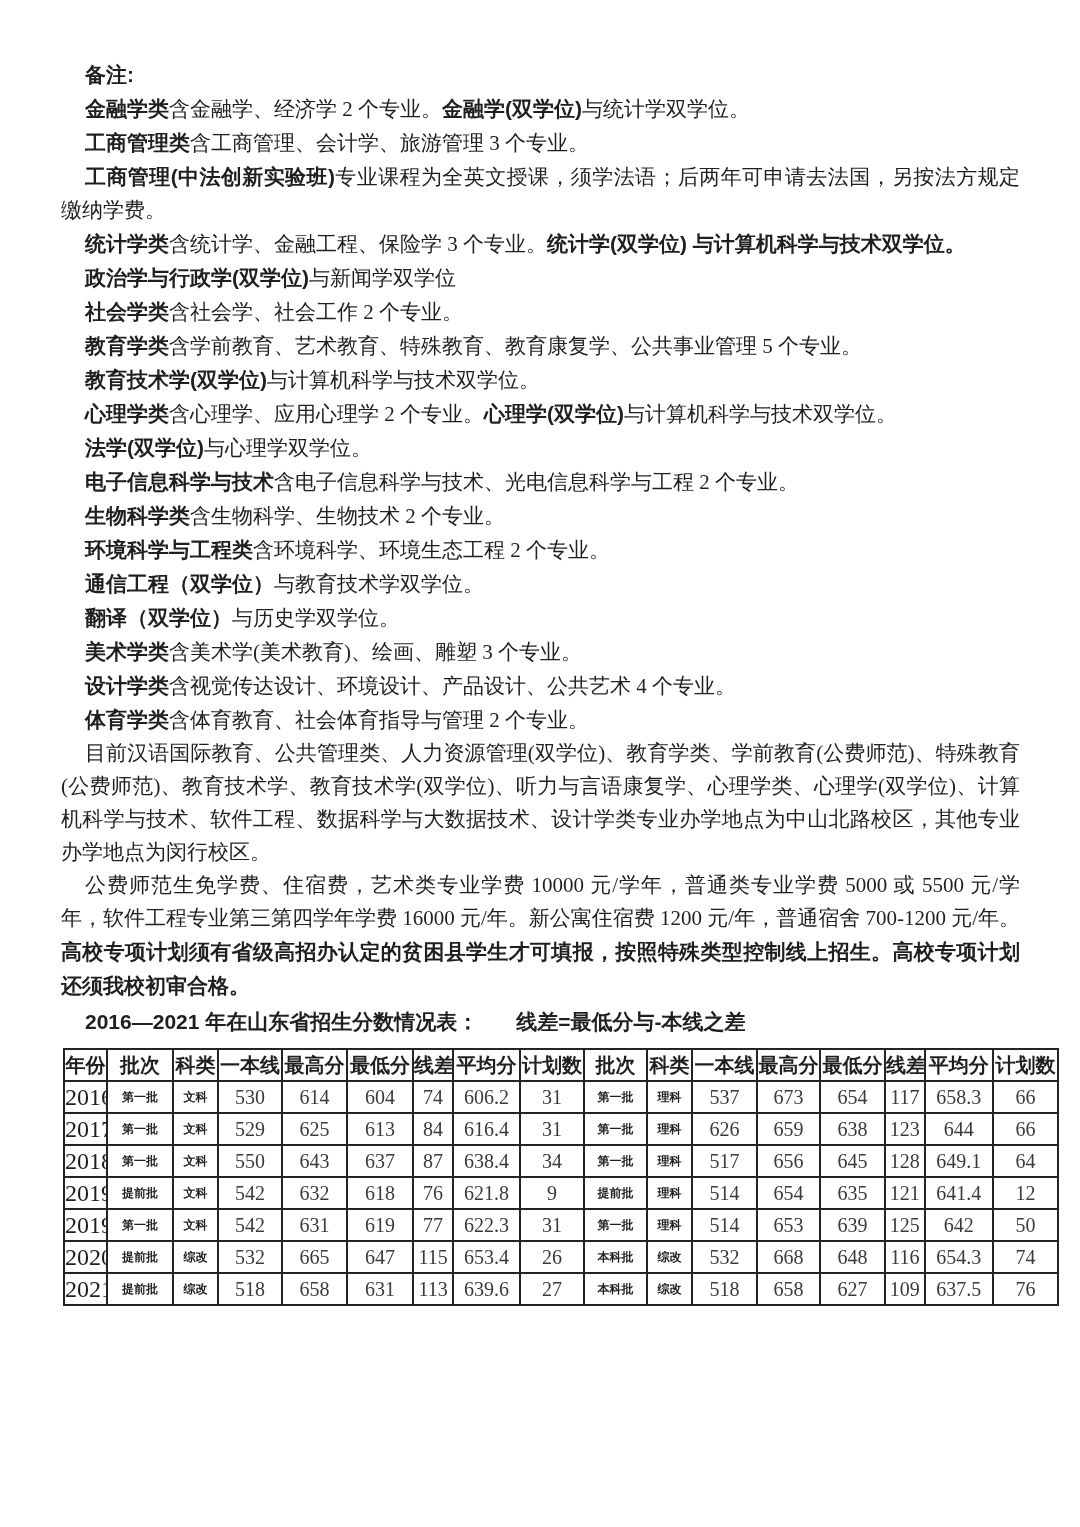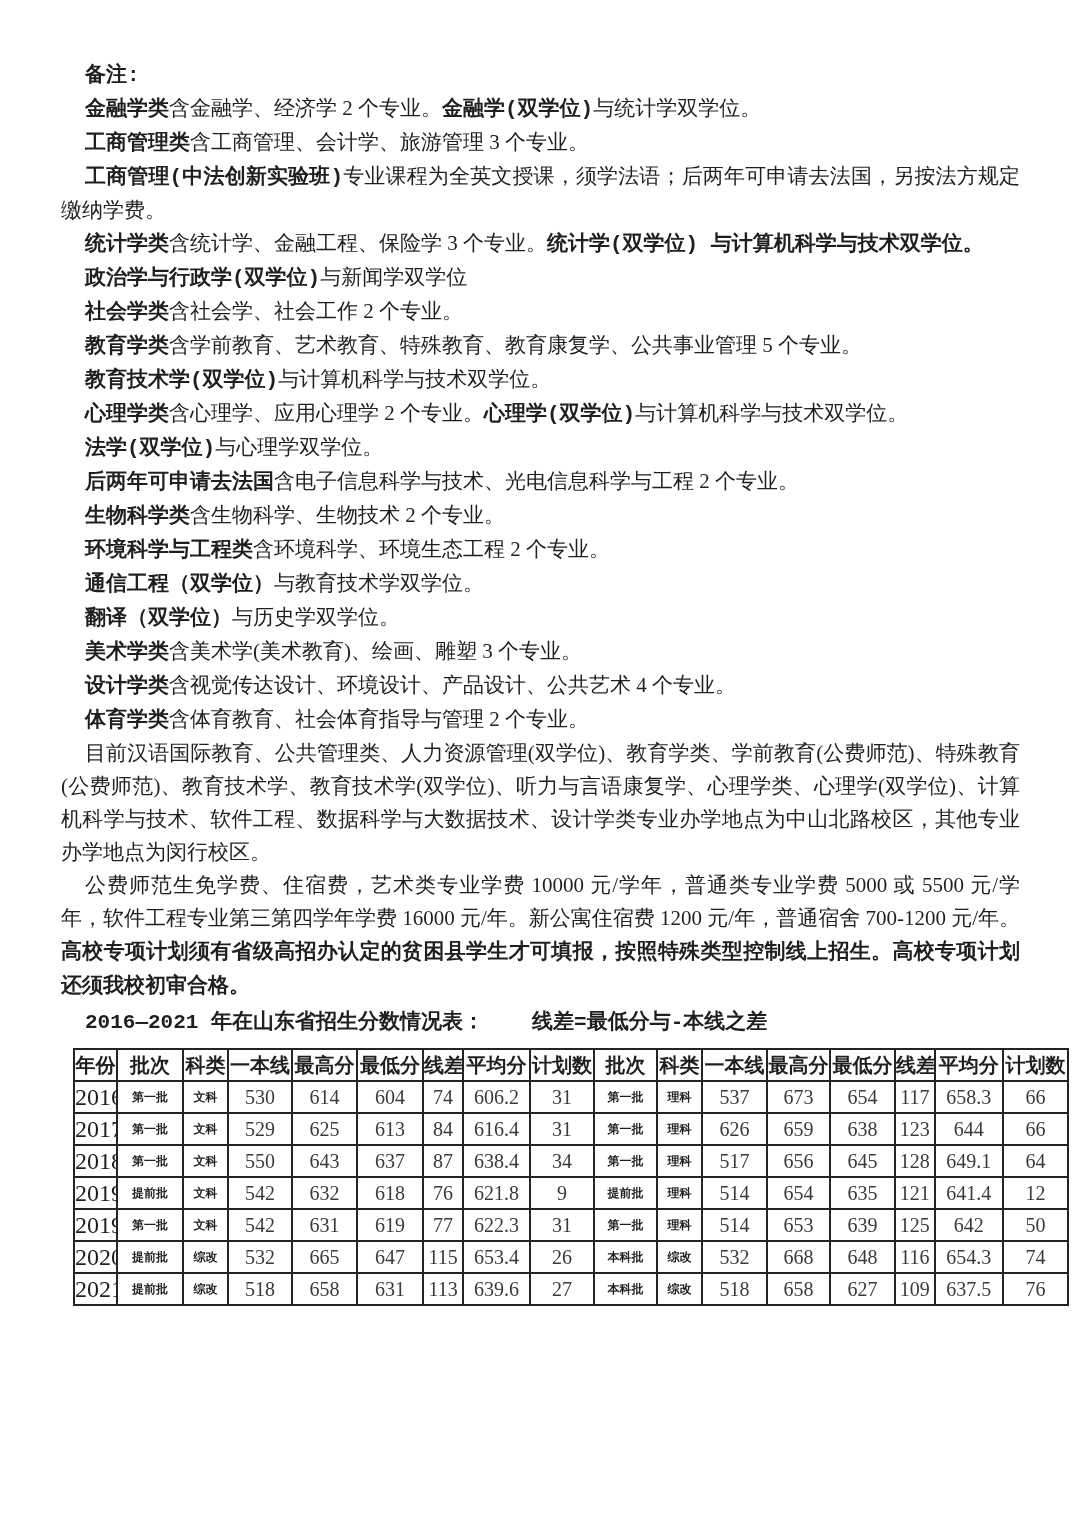--- a/index.html
+++ b/index.html
@@ -11,29 +11,29 @@
   }
   .page { padding: 58px 60px 0 61px; }
   .para {
     margin: 0;
     font-size: 21px;
     line-height: 33px;
     text-align: justify;
     text-indent: 24px;
   }
   .hei {
-    font-family: Liberation Mono, monospace;
+    font-family: Liberation Sans, sans-serif;
     font-weight: 700;
   }
   .song { font-weight: 400; }
   .title-line { margin-top: 2px; }
-  .formula { margin-left: 48px; }
+  .formula { margin-left: 38px; }
   table.score {
     margin-top: 9px;
-    margin-left: 12px;
+    margin-left: 2px;
     border-collapse: collapse;
     table-layout: fixed;
     width: 996px;
   }
   table.score th, table.score td {
     border: 2px solid #242424;
     text-align: center;
     vertical-align: middle;
     height: 30px;
     padding: 0;
@@ -73,21 +73,21 @@
       <p class="para"><span class="hei">金融学类</span><span class="song">含金融学、经济学 2 个专业。</span><span class="hei">金融学(双学位)</span><span class="song">与统计学双学位。</span></p>
       <p class="para"><span class="hei">工商管理类</span><span class="song">含工商管理、会计学、旅游管理 3 个专业。</span></p>
       <p class="para"><span class="hei">工商管理(中法创新实验班)</span><span class="song">专业课程为全英文授课，须学法语；后两年可申请去法国，另按法方规定缴纳学费。</span></p>
       <p class="para"><span class="hei">统计学类</span><span class="song">含统计学、金融工程、保险学 3 个专业。</span><span class="hei">统计学(双学位) 与计算机科学与技术双学位。</span></p>
       <p class="para"><span class="hei">政治学与行政学(双学位)</span><span class="song">与新闻学双学位</span></p>
       <p class="para"><span class="hei">社会学类</span><span class="song">含社会学、社会工作 2 个专业。</span></p>
       <p class="para"><span class="hei">教育学类</span><span class="song">含学前教育、艺术教育、特殊教育、教育康复学、公共事业管理 5 个专业。</span></p>
       <p class="para"><span class="hei">教育技术学(双学位)</span><span class="song">与计算机科学与技术双学位。</span></p>
       <p class="para"><span class="hei">心理学类</span><span class="song">含心理学、应用心理学 2 个专业。</span><span class="hei">心理学(双学位)</span><span class="song">与计算机科学与技术双学位。</span></p>
       <p class="para"><span class="hei">法学(双学位)</span><span class="song">与心理学双学位。</span></p>
-      <p class="para"><span class="hei">后两年可申请去法国</span><span class="song">含电子信息科学与技术、光电信息科学与工程 2 个专业。</span></p>
+      <p class="para"><span class="hei">电子信息科学与技术</span><span class="song">含电子信息科学与技术、光电信息科学与工程 2 个专业。</span></p>
       <p class="para"><span class="hei">生物科学类</span><span class="song">含生物科学、生物技术 2 个专业。</span></p>
       <p class="para"><span class="hei">环境科学与工程类</span><span class="song">含环境科学、环境生态工程 2 个专业。</span></p>
       <p class="para"><span class="hei">通信工程（双学位）</span><span class="song">与教育技术学双学位。</span></p>
       <p class="para"><span class="hei">翻译（双学位）</span><span class="song">与历史学双学位。</span></p>
       <p class="para"><span class="hei">美术学类</span><span class="song">含美术学(美术教育)、绘画、雕塑 3 个专业。</span></p>
       <p class="para"><span class="hei">设计学类</span><span class="song">含视觉传达设计、环境设计、产品设计、公共艺术 4 个专业。</span></p>
       <p class="para"><span class="hei">体育学类</span><span class="song">含体育教育、社会体育指导与管理 2 个专业。</span></p>
       <p class="para"><span class="song">目前汉语国际教育、公共管理类、人力资源管理(双学位)、教育学类、学前教育(公费师范)、特殊教育(公费师范)、教育技术学、教育技术学(双学位)、听力与言语康复学、心理学类、心理学(双学位)、计算机科学与技术、软件工程、数据科学与大数据技术、设计学类专业办学地点为中山北路校区，其他专业办学地点为闵行校区。</span></p>
       <p class="para"><span class="song">公费师范生免学费、住宿费，艺术类专业学费 10000 元/学年，普通类专业学费 5000 或 5500 元/学年，软件工程专业第三第四学年学费 16000 元/年。新公寓住宿费 1200 元/年，普通宿舍 700-1200 元/年。</span><span class="hei">高校专项计划须有省级高招办认定的贫困县学生才可填报，按照特殊类型控制线上招生。高校专项计划还须我校初审合格。</span></p>
     </div>

